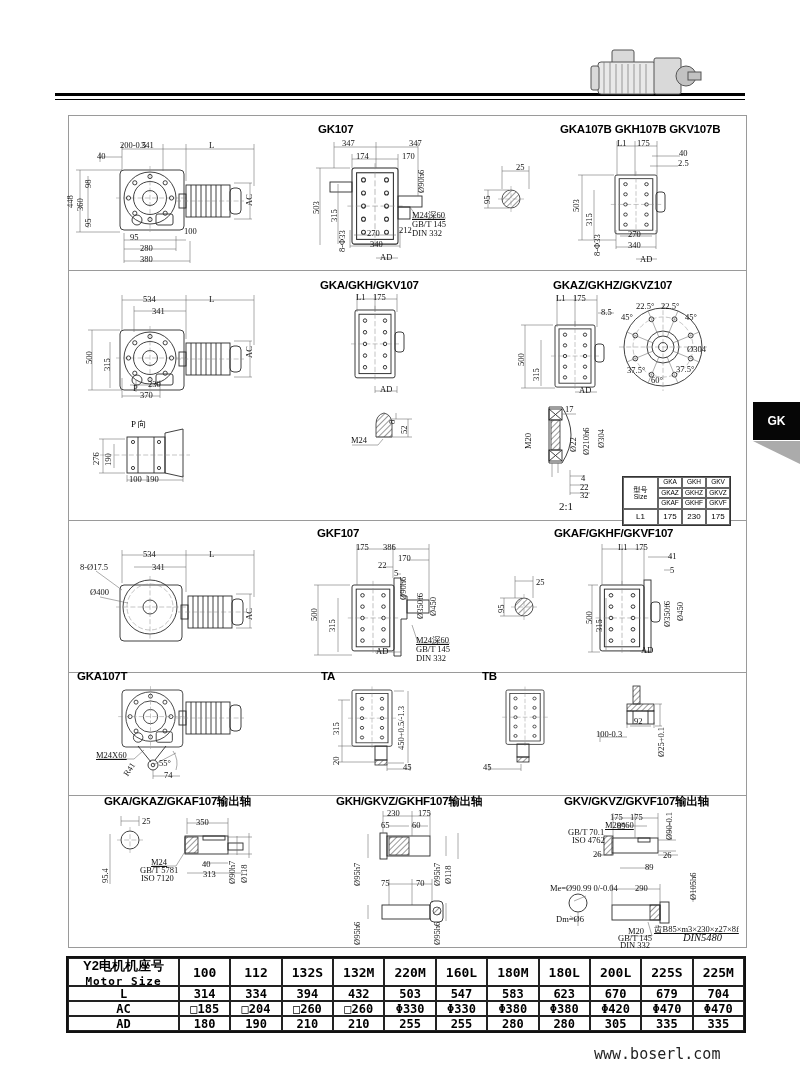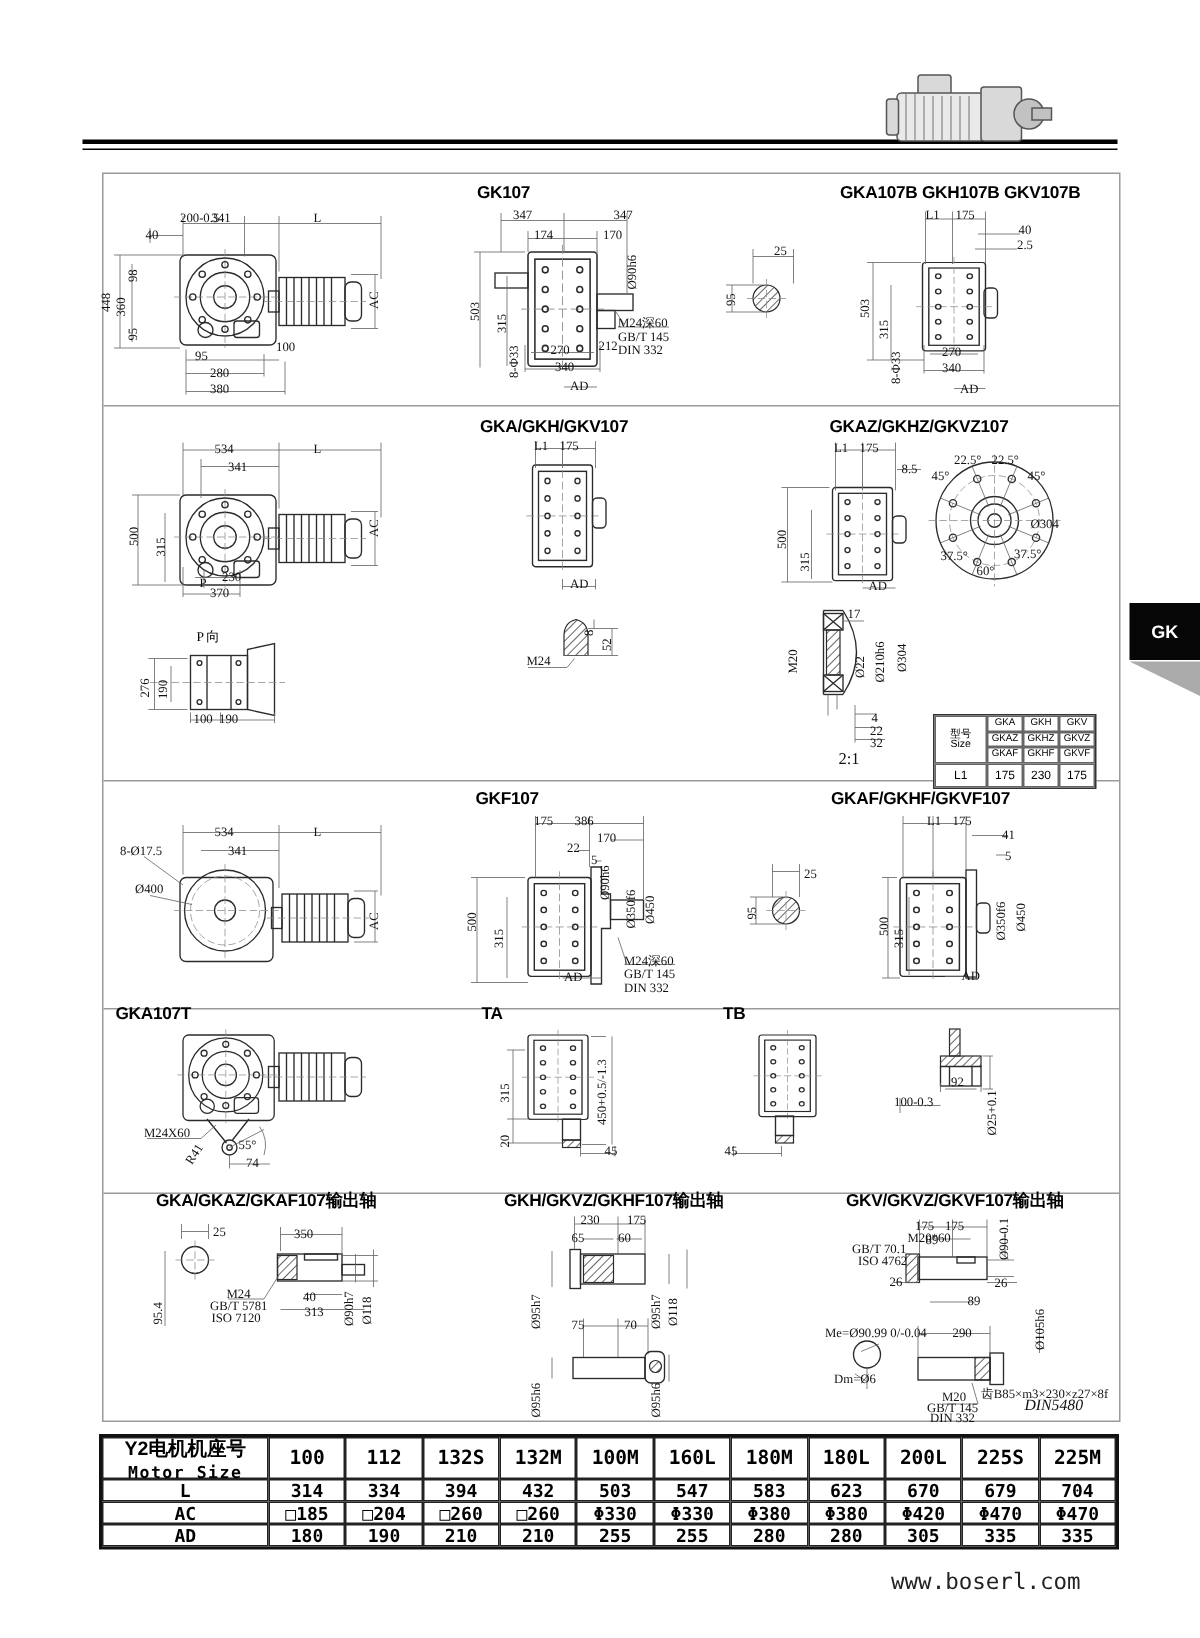--- a/index.html
+++ b/index.html
@@ -13,21 +13,21 @@
   svg .dl{stroke:#666;fill:none;stroke-width:.55}
   svg .cl{stroke:#8a8a8a;fill:none;stroke-width:.5;stroke-dasharray:5 2.2}
   svg .ht{fill:url(#h);stroke:#2b2b2b;stroke-width:.8}
   svg .f1{fill:#e9e9e9;stroke:#555;stroke-width:1}
   svg .f2{fill:#d9d9d9;stroke:#555;stroke-width:1}
   svg .f3{fill:#c2c2c2;stroke:#555;stroke-width:1}
   svg .w{fill:#ababab;stroke:none}
   i{position:absolute;font:8.5px "Liberation Serif",serif;font-style:normal;color:#111;
     white-space:nowrap;line-height:1}
   i.v{transform:rotate(-90deg);transform-origin:0 0}
-  i.u{}
+  i.u{text-decoration:underline}
   i.r55{transform:rotate(-57deg);transform-origin:0 0}
   i.big{font-size:11px}
   i.din{font-size:10.5px;font-style:italic}
   b.t{position:absolute;font:bold 11.5px "Liberation Sans",sans-serif;color:#000;
       white-space:nowrap;letter-spacing:-.2px;line-height:1}
   b.tp{font-size:9px;font-weight:normal;font-family:"Liberation Serif",serif}
   
   .tt{position:absolute;left:622px;top:476px;width:107px;border:1px solid #333;
       display:grid;grid-template-columns:35px 24px 24px 24px;grid-auto-rows:minmax(8px,auto);
       font:6.5px "Liberation Sans",sans-serif;color:#000;background:#fff}
@@ -539,21 +539,21 @@
 
   <div class="mt">
     <div class="h0">
       <span class="cn">Y2电机机座号</span>
       <span class="en">Motor Size</span>
     </div>
     <div class="h">100</div>
     <div class="h">112</div>
     <div class="h">132S</div>
     <div class="h">132M</div>
-    <div class="h">100M</div>
+    <div class="h">220M</div>
     <div class="h">160L</div>
     <div class="h">180M</div>
     <div class="h">180L</div>
     <div class="h">200L</div>
     <div class="h">225S</div>
     <div class="h">225M</div>
     <div>L</div>
     <div>314</div>
     <div>334</div>
     <div>394</div>

